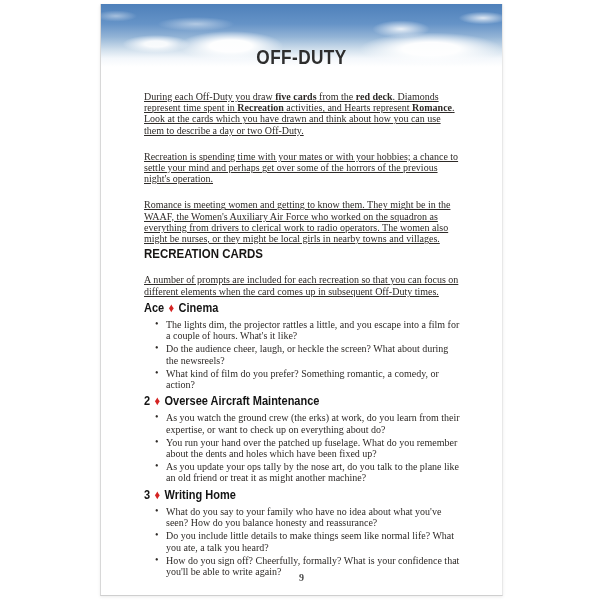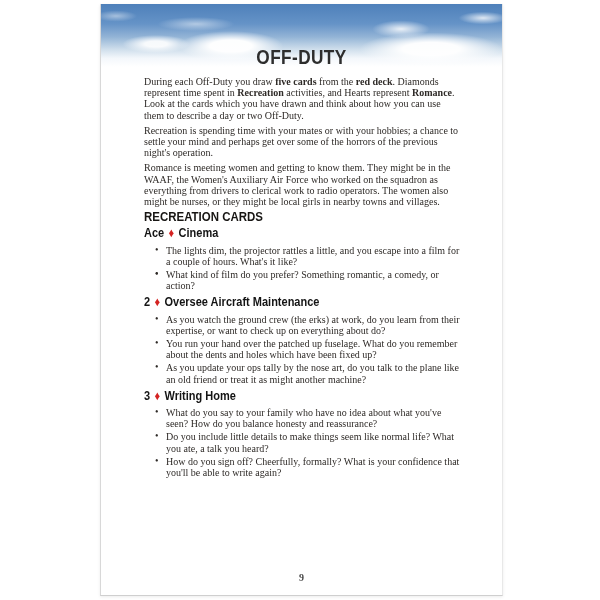--- a/index.html
+++ b/index.html
@@ -29,21 +29,21 @@
   .sky h1{
     position:absolute;left:0;right:0;bottom:1px;margin:0;text-align:center;
     font-family:"Liberation Sans",sans-serif;font-weight:bold;font-size:21px;
     color:#2d2d2d;letter-spacing:.5px;transform:scaleX(.82);transform-origin:center;
   }
   
   .content{
     padding:6px 40px 0 43px;
     font-size:10px;line-height:11.2px;color:#2e2a27;
   }
-  .content p{margin:0 0 4px 0;}
+  .content p{margin:15px 0 4px 0;text-decoration:underline;}
   .content b{font-weight:bold;}
   h2.rec{
     font-family:"Liberation Sans",sans-serif;font-weight:bold;font-size:13.5px;
     color:#171513;margin:4px 0 5px 0;letter-spacing:0;
     transform:scaleX(.85);transform-origin:left center;white-space:nowrap;
   }
   h3.card{
     font-family:"Liberation Sans",sans-serif;font-weight:bold;font-size:12.5px;
     color:#141414;margin:6px 0 5px 0;
     transform:scaleX(.88);transform-origin:left center;white-space:nowrap;
@@ -67,27 +67,28 @@
   </div>
 
   <div class="content">
 
     <p>During each Off-Duty you draw <b>five cards</b> from the <b>red deck</b>. Diamonds represent time spent in <b>Recreation</b> activities, and Hearts represent <b>Romance</b>. Look at the cards which you have drawn and think about how you can use them to describe a day or two Off-Duty.</p>
     <p>Recreation is spending time with your mates or with your hobbies; a chance to settle your mind and perhaps get over some of the horrors of the previous night's operation.</p>
     <p>Romance is meeting women and getting to know them. They might be in the WAAF, the Women's Auxiliary Air Force who worked on the squadron as everything from drivers to clerical work to radio operators. The women also might be nurses, or they might be local girls in nearby towns and villages.</p>
 
     <h2 class="rec">RECREATION CARDS</h2>
 
+    <p>A number of prompts are included for each recreation so that you can focus on different elements when the card comes up in subsequent Off-Duty times.</p>
 
     <h3 class="card">
       <span>Ace</span><span class="diamond">♦</span><span>Cinema</span>
     </h3>
     <ul class="prompts">
       <li><span class="marker">•</span><span>The lights dim, the projector rattles a little, and you escape into a film for a couple of hours. What's it like?</span></li>
-      <li><span class="marker">•</span></li>
+      <li><span class="marker">•</span><span>Do the audience cheer, laugh, or heckle the screen? What about during the newsreels?</span></li>
       <li><span class="marker">•</span><span>What kind of film do you prefer? Something romantic, a comedy, or action?</span></li>
     </ul>
 
     <h3 class="card">
       <span>2</span><span class="diamond">♦</span><span>Oversee Aircraft Maintenance</span>
     </h3>
     <ul class="prompts">
       <li><span class="marker">•</span><span>As you watch the ground crew (the erks) at work, do you learn from their expertise, or want to check up on everything about do?</span></li>
       <li><span class="marker">•</span><span>You run your hand over the patched up fuselage. What do you remember about the dents and holes which have been fixed up?</span></li>
       <li><span class="marker">•</span><span>As you update your ops tally by the nose art, do you talk to the plane like an old friend or treat it as might another machine?</span></li>

